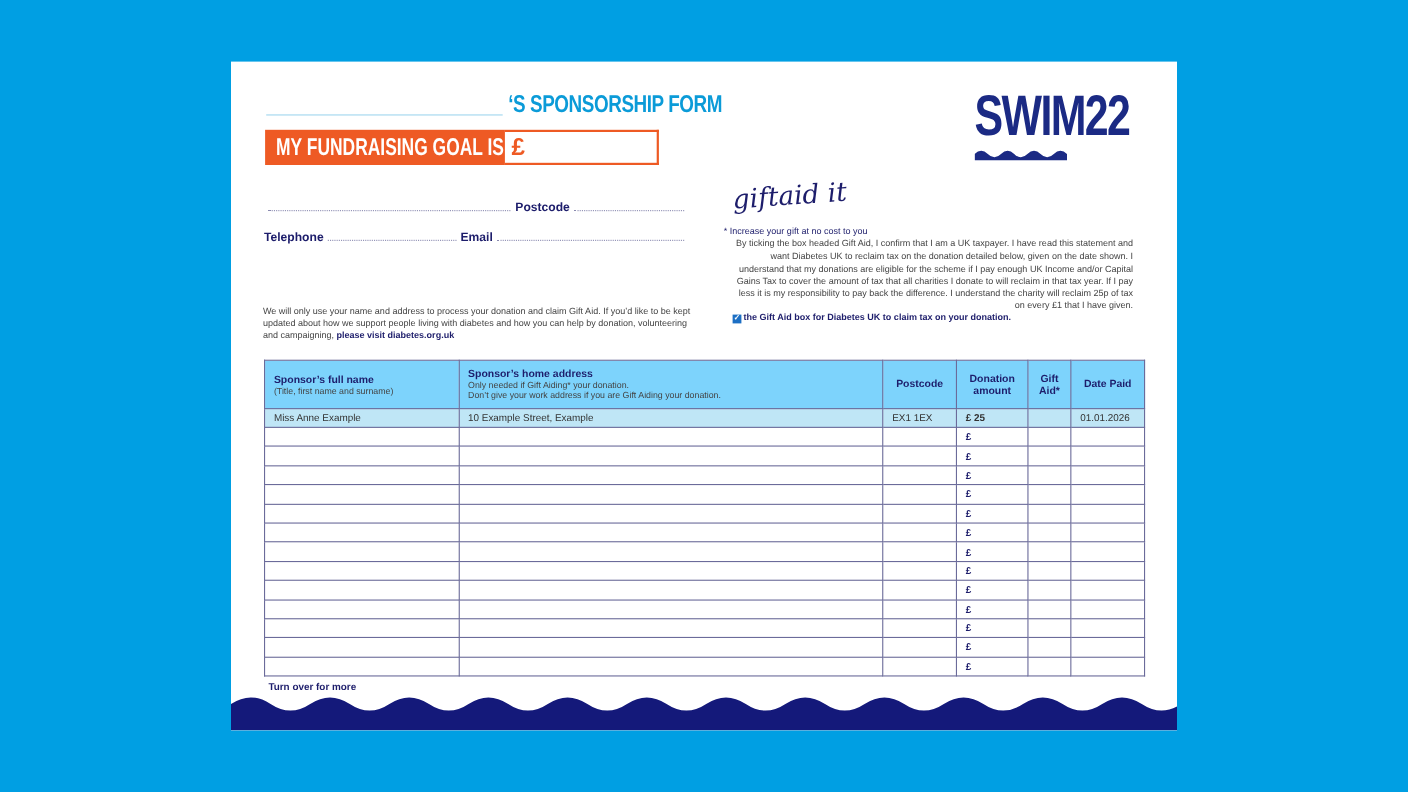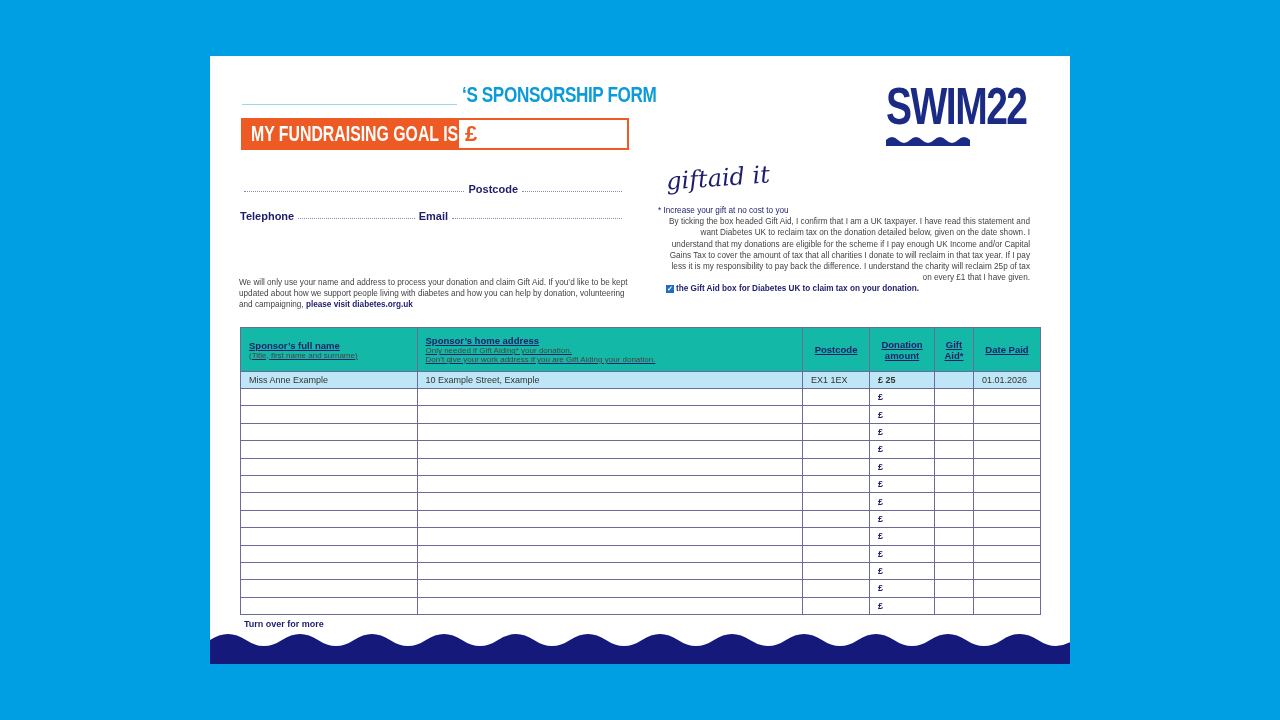--- a/index.html
+++ b/index.html
@@ -1,39 +1,39 @@
 <!DOCTYPE html>
 <html><head>
 <meta charset="utf-8">
 <style>
   html, body { margin:0; padding:0; }
   body { width:1280px; height:720px; background:#009fe3; position:relative; overflow:hidden; font-family:"Liberation Sans", sans-serif; color:#1d1d6b; }
   .sheet { position:absolute; left:210px; top:56px; width:860px; height:608px; background:#fff; overflow:hidden; }
   .name-line { position:absolute; left:32px; top:48px; width:215px; border-bottom:1px solid #9fd6ee; }
   .form-title { position:absolute; left:252px; top:26px; font-family:"Liberation Sans", sans-serif; font-weight:bold; font-size:22px; color:#0b9bd8; letter-spacing:-0.5px; transform:scaleX(0.78); transform-origin:left center; white-space:nowrap; }
-  .goal { position:absolute; left:31px; top:62px; width:388px; height:32px; display:flex; }
+  .goal { position:absolute; left:31px; top:62px; width:358px; height:32px; display:flex; }
   .goal-label { background:#ee5a24; color:#fff; font-weight:bold; font-size:22px; width:218px; display:flex; align-items:center; padding-left:10px; box-sizing:border-box; white-space:nowrap; overflow:hidden; }
   .goal-label span { display:inline-block; transform:scaleX(0.72); transform-origin:left center; }
   .goal-box { flex:1; border:2px solid #ee5a24; border-left:none; display:flex; align-items:center; padding-left:6px; color:#ee5a24; font-size:22px; font-weight:bold; }
   .logo { position:absolute; left:676px; top:24px; width:160px; height:70px; }
   .logo-text { font-weight:bold; font-size:52px; color:#1b2a84; letter-spacing:-2px; transform:scaleX(0.75); transform-origin:left top; white-space:nowrap; line-height:52px; }
   .fields { position:absolute; left:30px; top:112px; width:386px; font-size:11px; font-weight:bold; color:#1d1d6b; }
   .frow { display:flex; align-items:flex-end; height:27px; }
   .dots { flex:1; border-bottom:1px dotted #8a8ab0; margin:0 4px 3px 4px; }
   .privacy { position:absolute; left:29px; top:221px; width:392px; font-size:8.2px; line-height:11px; color:#444; }
   .privacy b { color:#1d1d6b; }
   .giftaid-logo { position:absolute; left:456px; top:108px; font-family:"DejaVu Serif", serif; font-style:italic; font-size:24px; color:#1d1d6b; transform:rotate(-4deg); }
   .giftaid { position:absolute; left:448px; top:149px; width:372px; font-size:8.2px; line-height:11.2px; color:#444; }
   .giftaid .h { font-weight:normal; color:#1d1d6b; }
   .giftaid .body { padding-left:8px;text-align:right; }
   .giftaid .rem { font-weight:bold; color:#1d1d6b; padding-left:8px; }
   .tick { display:inline-block; width:8px; height:8px; background:#1d6fc4; color:#fff; font-size:7px; line-height:8px; text-align:center; margin-right:2px; }
   table { position:absolute; left:30px; top:271px; width:801px; border-collapse:collapse; font-size:9px; }
   th, td { border:1px solid #6b6b9a; padding:0 8px; }
-  th { background:#14b8a6; height:43px; text-align:center; color:#1d1d6b; font-weight:bold; font-size:9.5px;text-decoration:underline; }
+  th { background:#7dd3fc; height:43px; text-align:center; color:#1d1d6b; font-weight:bold; font-size:9.5px; }
   th.left { text-align:left; vertical-align:middle; }
   th .sub { display:block; font-weight:normal; font-size:8px; color:#444; }
   tr.sample td { background:#bfe6f6; height:16px; color:#333; }
   tr.empty td { height:16.4px; }
   td.pound { font-weight:bold; color:#1d1d6b; }
   .turn { position:absolute; left:34px; top:563px; font-size:9px; font-weight:bold; color:#1d1d6b; }
   .wave { position:absolute; left:0; top:574px; width:860px; height:34px; }
 </style>
 </head>
 <body>

